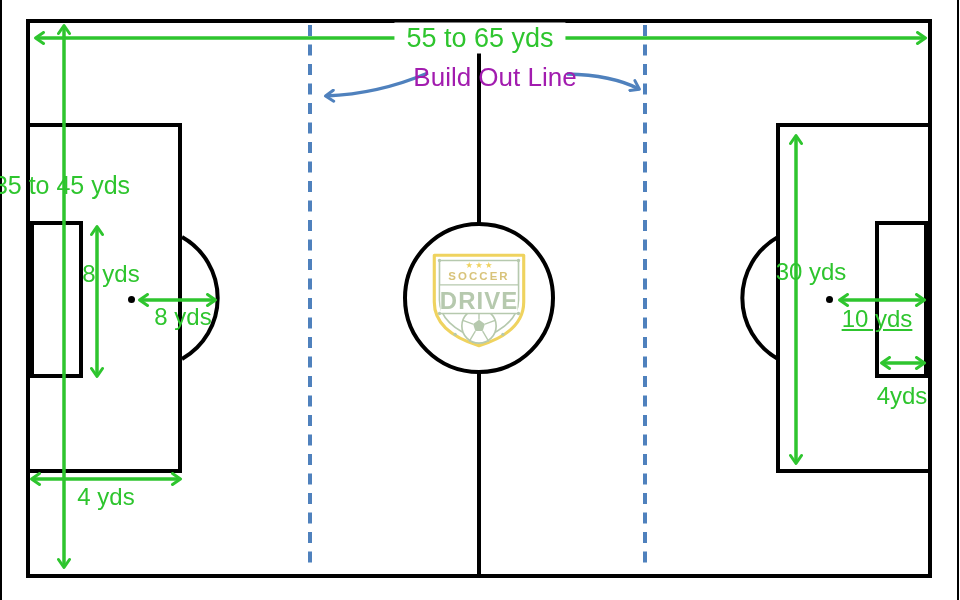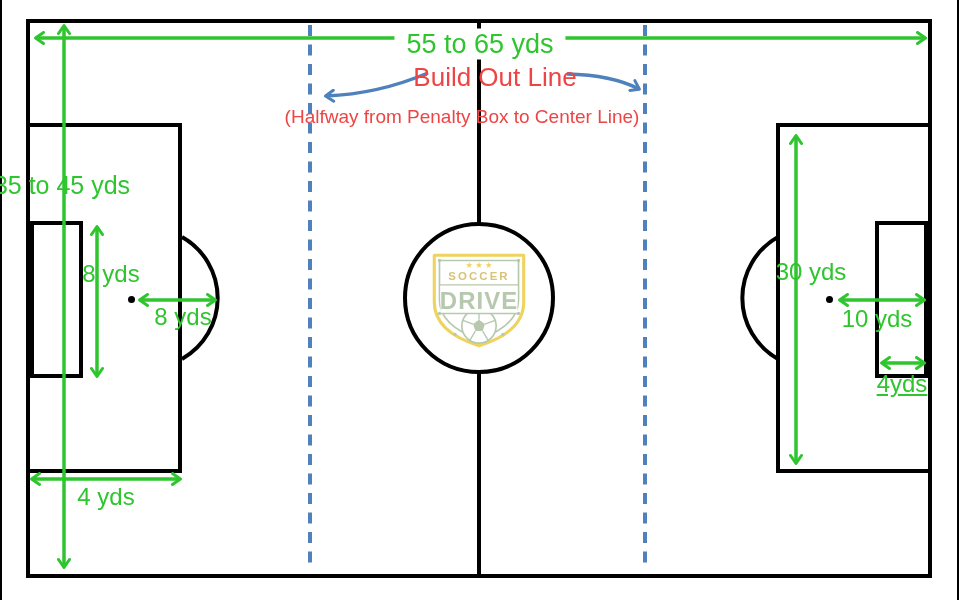--- a/index.html
+++ b/index.html
@@ -23,21 +23,21 @@
   .spot{position:absolute;width:7px;height:7px;border-radius:50%;background:#000;}
   #overlay{position:absolute;left:0;top:0;pointer-events:none;}
   .lbl{
     position:absolute;transform:translate(-50%,-50%);white-space:nowrap;
     color:#2ec52e;line-height:1;
   }
   .green-big{font-size:27px;}
   .green-mid{font-size:25px;}
   .green-sm{font-size:24px;}
   .white-bg{background:#fff;padding:2px 12px;}
-  .blue{color:#ef4444;}
+  .blue{color:#a21caf;}
   .blue-title{font-size:26px;}
   .blue-sub{font-size:19px;}
   #logo{position:absolute;left:427px;top:250px;}
 </style>
 </head>
 <body>
 
 <div id="stage">
 
   <div class="edge" style="left:0;"></div>
@@ -75,31 +75,30 @@
     <line x1="140" y1="300" x2="215" y2="300" stroke="#2ec52e" stroke-width="3.5" marker-start="url(#mg)" marker-end="url(#mg)"></line>
     <line x1="32" y1="479" x2="180" y2="479" stroke="#2ec52e" stroke-width="3.5" marker-start="url(#mg)" marker-end="url(#mg)"></line>
     <line x1="796" y1="136" x2="796" y2="463" stroke="#2ec52e" stroke-width="3.5" marker-start="url(#mg)" marker-end="url(#mg)"></line>
     <line x1="840" y1="300" x2="924" y2="300" stroke="#2ec52e" stroke-width="3.5" marker-start="url(#mg)" marker-end="url(#mg)"></line>
     <line x1="882" y1="363" x2="924" y2="363" stroke="#2ec52e" stroke-width="3.5" marker-start="url(#mg)" marker-end="url(#mg)"></line>
 
     <path d="M 428 73 Q 378 94 326 96" fill="none" stroke="#4f81bd" stroke-width="3.5" marker-end="url(#mb)"></path>
     <path d="M 567 74 Q 612 75 639 89" fill="none" stroke="#4f81bd" stroke-width="3.5" marker-end="url(#mb)"></path>
   </svg>
 
-  <div class="lbl green-big white-bg" style="left:480px;top:44px;">55 to 65 yds</div>
+  <div class="lbl green-big white-bg" style="left:480px;top:38px;">55 to 65 yds</div>
   <div class="lbl green-mid" style="left:62px;top:185px;">35 to 45 yds</div>
   <div class="lbl green-sm" style="left:111px;top:274px;">8 yds</div>
   <div class="lbl green-sm" style="left:183px;top:317px;">8 yds</div>
   <div class="lbl green-sm" style="left:106px;top:497px;">4 yds</div>
   <div class="lbl green-sm" style="left:811px;top:272px;">30 yds</div>
-  <div class="lbl green-sm" style="left:877px;top:319px;">10 yds</div>
-  <div class="lbl green-sm" style="left:902px;top:384px;text-decoration:underline;">4yds</div>
+  <div class="lbl green-sm" style="left:877px;top:319px;text-decoration:underline;">10 yds</div>
+  <div class="lbl green-sm" style="left:902px;top:396px;">4yds</div>
 
   <div class="lbl blue blue-title" style="left:495px;top:77px;">Build Out Line</div>
-  <div class="lbl blue blue-sub" style="left:462px;top:116px;">(Halfway from Penalty Box to Center Line)</div>
 
   <svg id="logo" width="104" height="100" viewBox="0 0 100 96">
     <defs>
       <clipPath id="shieldClip">
         <path d="M7 5 H93 V50 C93 71 76 84 50 92 C24 84 7 71 7 50 Z"></path>
       </clipPath>
     </defs>
     <path d="M7 5 H93 V50 C93 71 76 84 50 92 C24 84 7 71 7 50 Z" fill="#ffffff" stroke="#efd35f" stroke-width="3" stroke-linejoin="round"></path>
     <path d="M12 10 H88 V48 C88 66 72 78 50 86 C28 78 12 66 12 48 Z" fill="none" stroke="#b6c9ae" stroke-width="1.6"></path>
 

